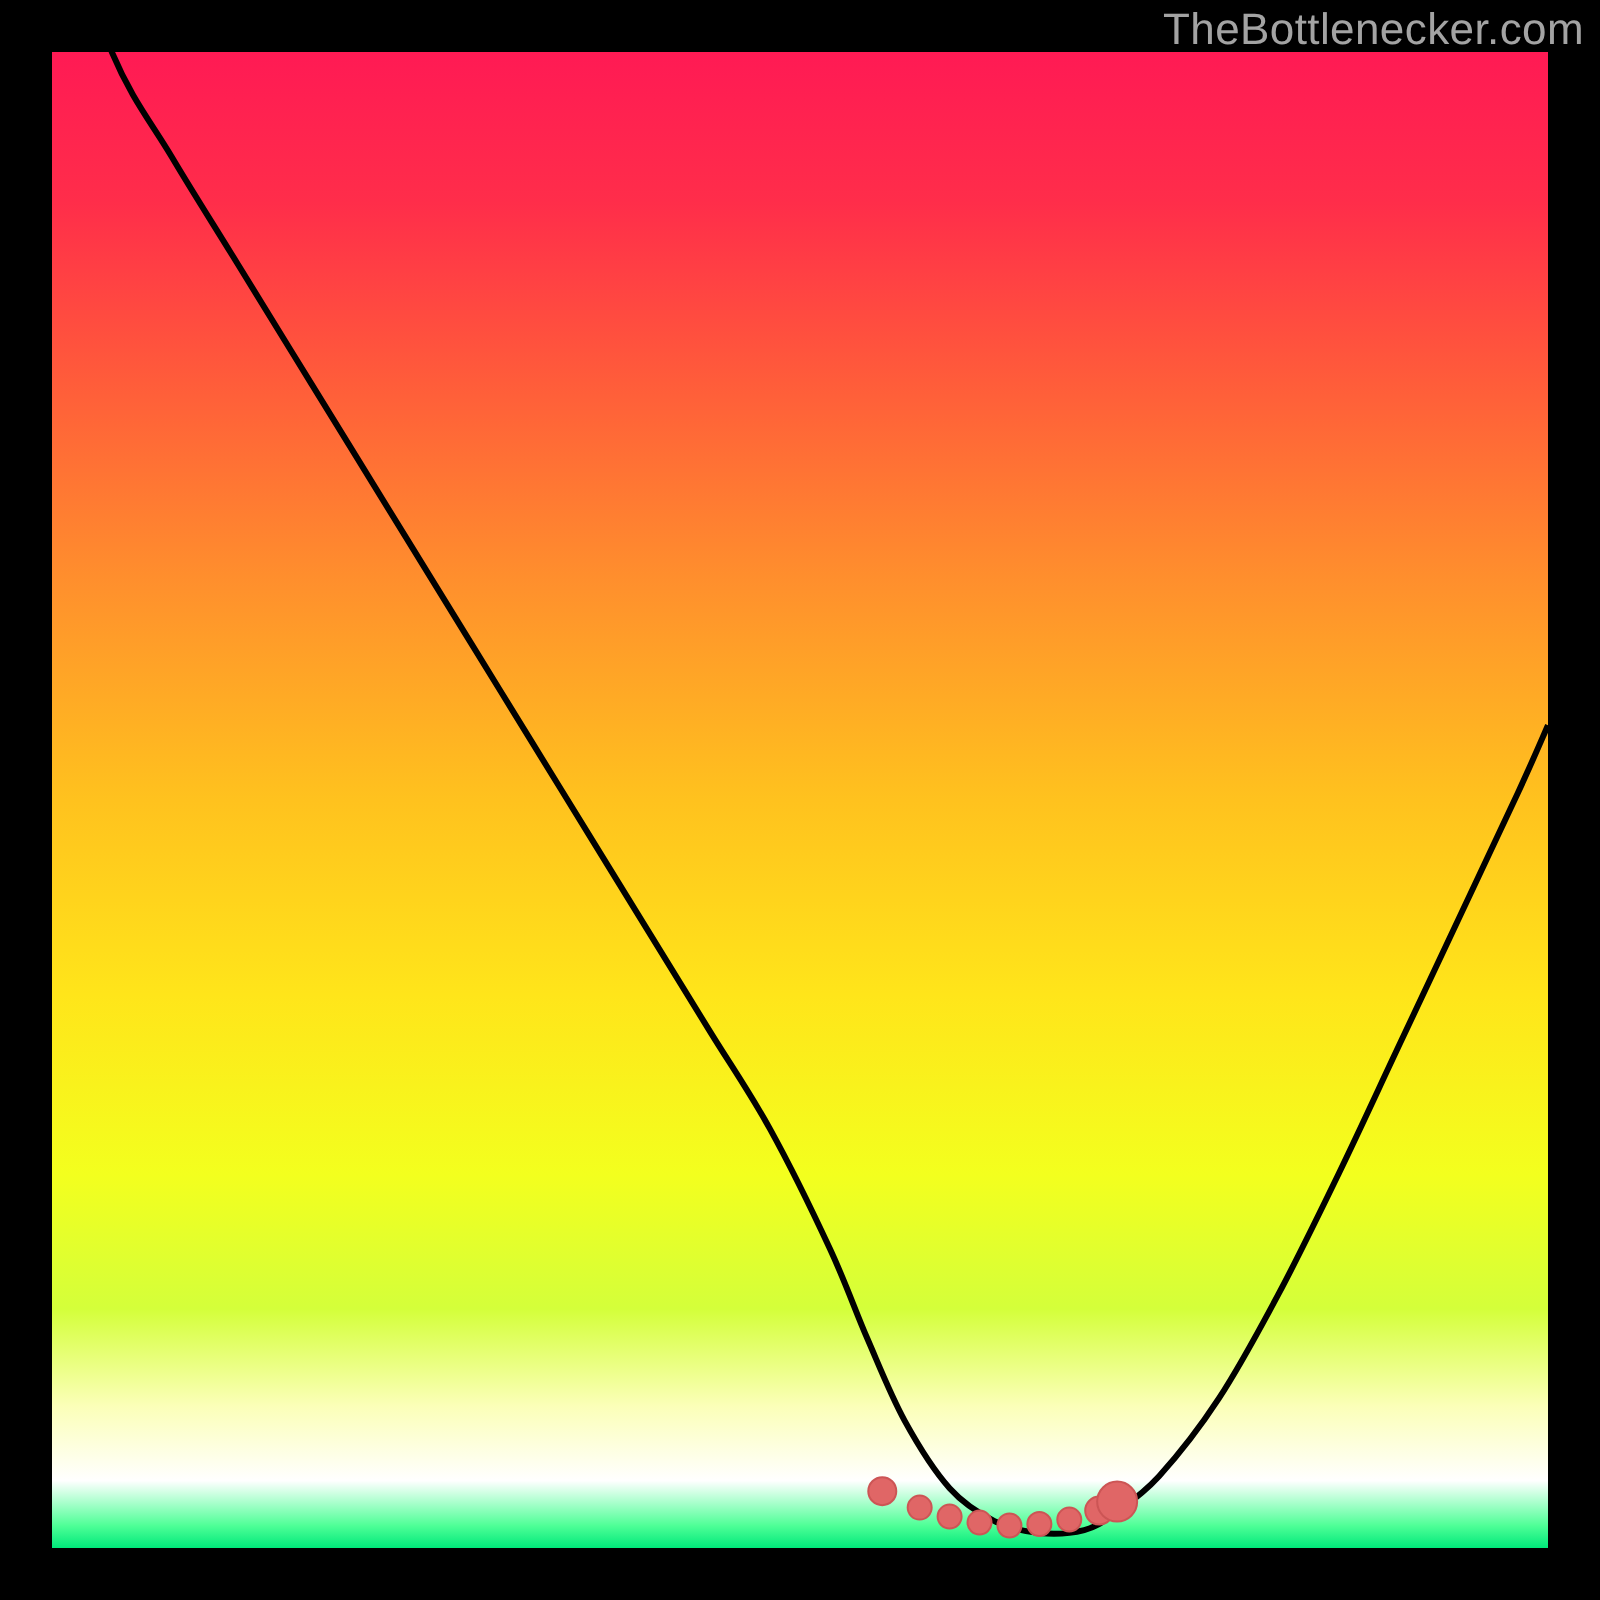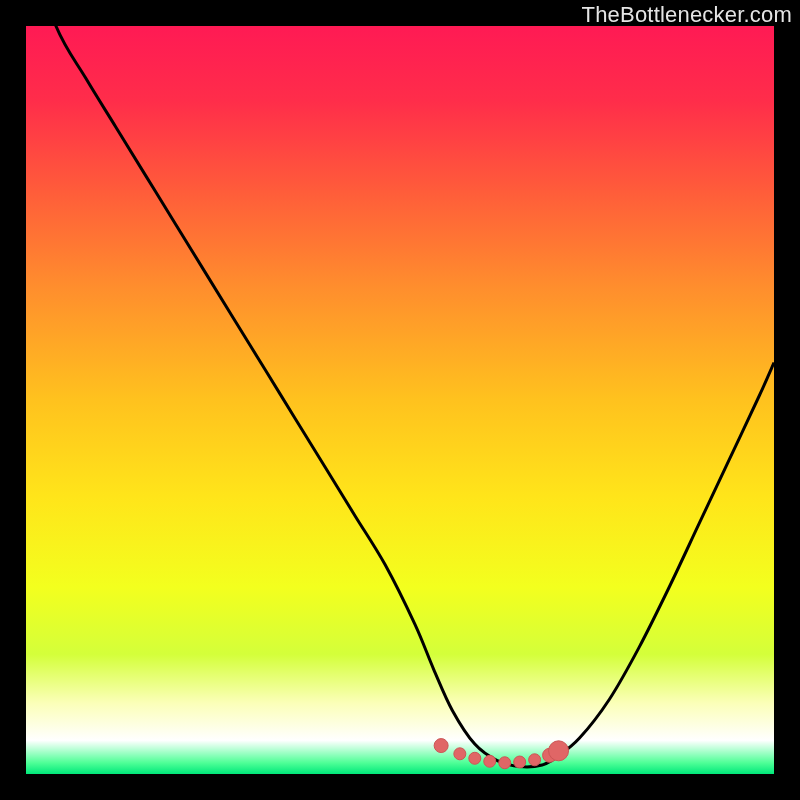--- a/index.html
+++ b/index.html
@@ -23,21 +23,21 @@
     position: absolute;
     left: 0;
     top: 0;
     width: 748px;
     height: 748px;
   }
   .attribution {
     position: absolute;
     top: 2px;
     right: 8px;
-    color: #e5e5e5;
+    color: #a3a3a3;
     font-size: 22px;
     font-weight: 500;
     letter-spacing: 0.2px;
   }
 </style>
 </head>
 <body>
 
 <div class="attribution">
   <span>TheBottlenecker.com</span>

